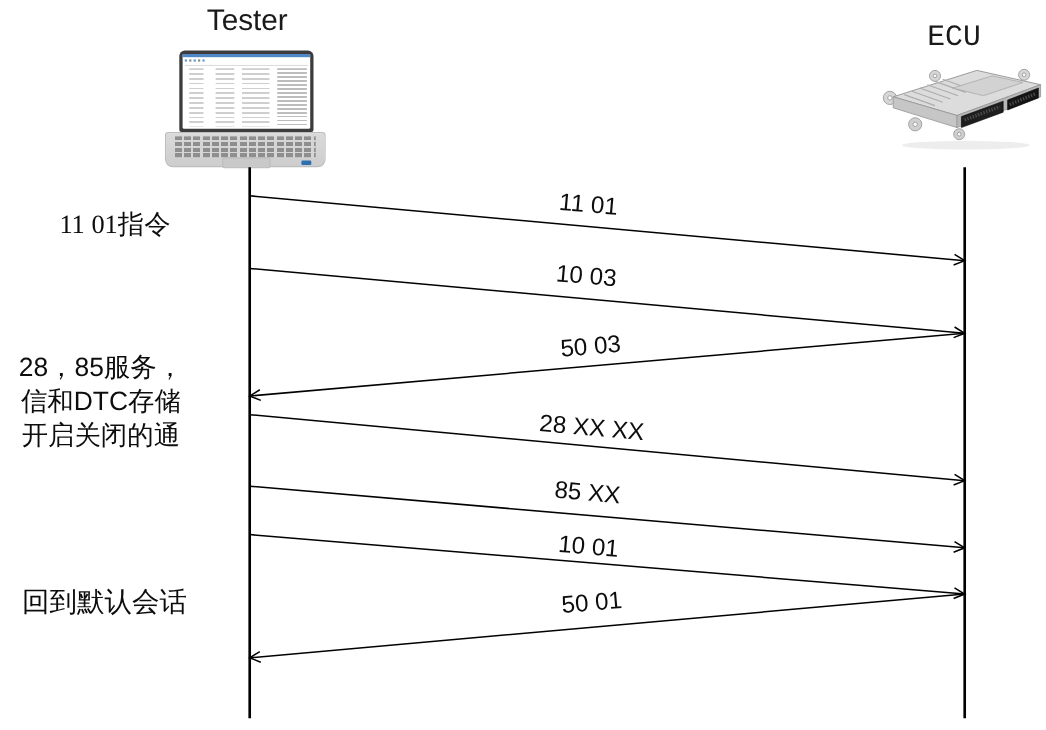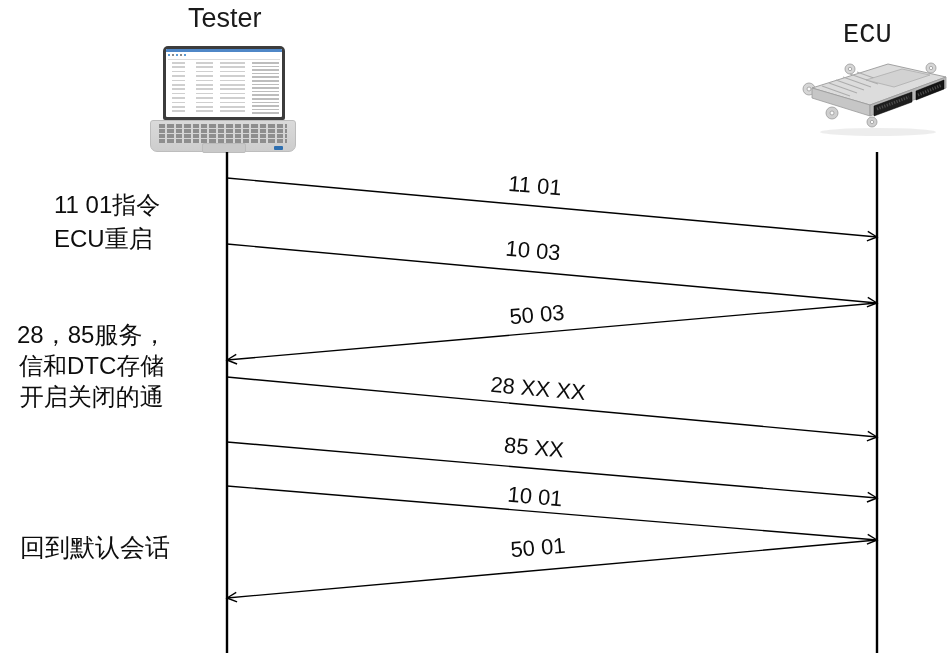--- a/index.html
+++ b/index.html
@@ -13,21 +13,21 @@
 
   
   .seq-svg{position:absolute;left:0;top:0;width:951px;height:664px;}
   .msg-label{
     position:absolute;font-size:22px;color:#0d0d0d;white-space:nowrap;
     transform:translate(-50%,-50%);
   }
 
   
   .ann{position:absolute;color:#0d0d0d;white-space:nowrap;}
-  .ann-0{left:54px;top:188px;font-size:24px;line-height:34px;}
+  .ann-0{left:54px;top:188px;font-size:24px;line-height:34px;font-family:Liberation Serif, serif;}
   .ann-1{left:17px;top:319px;font-size:24px;line-height:31px;text-align:center;}
   .ann-2{left:20px;top:532px;font-size:25px;line-height:31px;}
 
   
   .laptop{position:absolute;left:150px;top:40px;width:146px;height:114px;}
   .lt-screen{
     position:absolute;left:13px;top:6px;width:122px;height:74px;
     background:#3c3c3c;border-radius:5px 5px 2px 2px;box-sizing:border-box;padding:3px;
   }
   .lt-display{position:relative;width:100%;height:100%;background:#fff;overflow:hidden;border-radius:1px;}
@@ -138,21 +138,20 @@
       <div class="msg-label" style="left: 533px; top: 251px; transform: translate(-50%, -50%) rotate(5deg);">10 03</div>
       <div class="msg-label" style="left: 537px; top: 315px; transform: translate(-50%, -50%) rotate(-5deg);">50 03</div>
       <div class="msg-label" style="left: 538px; top: 389px; transform: translate(-50%, -50%) rotate(5deg);">28 XX XX</div>
       <div class="msg-label" style="left: 534px; top: 448px; transform: translate(-50%, -50%) rotate(5deg);">85 XX</div>
       <div class="msg-label" style="left: 535px; top: 497px; transform: translate(-50%, -50%) rotate(5deg);">10 01</div>
       <div class="msg-label" style="left: 538px; top: 548px; transform: translate(-50%, -50%) rotate(-5deg);">50 01</div>
     </div>
 
   <div class="ann ann-0">
     <div>11 01指令</div>
-    <div>ECU重启</div>
   </div>
   <div class="ann ann-1">
     <div>28，85服务，</div>
     <div>信和DTC存储</div>
     <div>开启关闭的通</div>
   </div>
   <div class="ann ann-2">
     <div>回到默认会话</div>
   </div>
 

